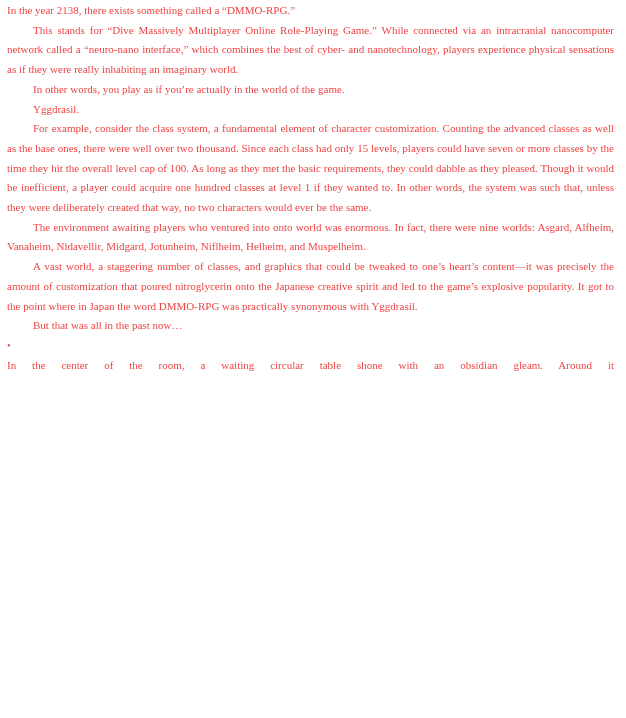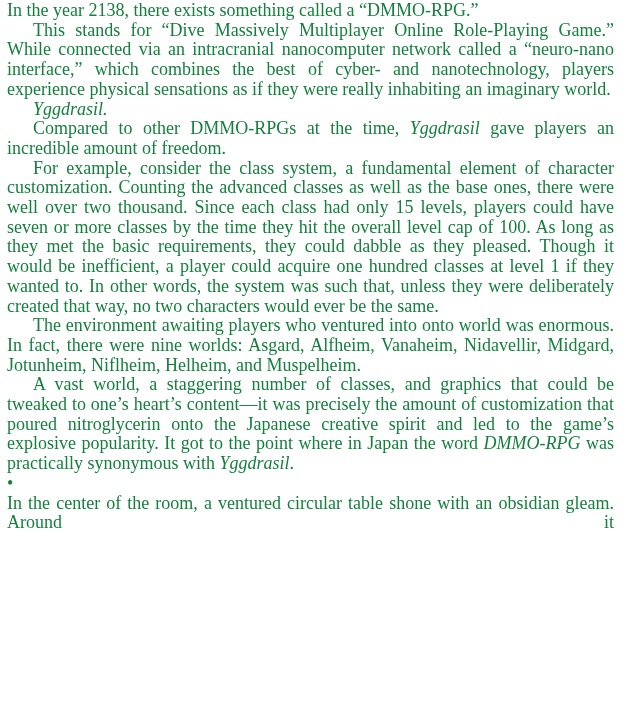--- a/index.html
+++ b/index.html
@@ -11,37 +11,36 @@
     height: 718px;
     background: #ffffff;
     overflow: hidden;
     position: relative;
   }
   .page {
     position: absolute;
     left: 7px;
     top: 1px;
     width: 607px;
-    color: #15803d;
+    color: #ef4444;
     font-family: "Liberation Serif", "DejaVu Serif", serif;
-    font-size: 18px;
+    font-size: 11px;
     line-height: 19.7px;
     -webkit-font-smoothing: antialiased;
   }
   .page p {
     margin: 0;
     padding: 0;
     text-align: justify;
     text-indent: 26px;
   }
   .page p.no-indent {
     text-indent: 0;
   }
   .italic {
-    font-style: italic;
   }
   
   .yggdrasil {
     margin-top: 20px;
     margin-bottom: 24px;
   }
   
   .but-that {
     margin-top: 12px;
   }
@@ -57,20 +56,21 @@
     text-indent: 0;
     text-align-last: justify;
   }
 </style>
 </head>
 <body>
 
 <div class="page">
     <p class="no-indent"><span>In the year 2138, there exists something called a “DMMO-RPG.”</span></p>
     <p><span>This stands for “Dive Massively Multiplayer Online Role-Playing Game.” While connected via an intracranial nanocomputer network called a “neuro-nano interface,” which combines the best of cyber- and nanotechnology, players experience physical sensations as if they were really inhabiting an imaginary world.</span></p>
+    <p><span>In other words, you play as if you’re actually in the world of the game.</span></p>
     <p class="yggdrasil"><span class="italic">Yggdrasil.</span></p>
-    <p><span>Compared to other DMMO-RPGs at the time, </span><span class="italic">Yggdrasil</span><span> gave players an incredible amount of freedom.</span></p>
     <p><span>For example, consider the class system, a fundamental element of character customization. Counting the advanced classes as well as the base ones, there were well over two thousand. Since each class had only 15 levels, players could have seven or more classes by the time they hit the overall level cap of 100. As long as they met the basic requirements, they could dabble as they pleased. Though it would be inefficient, a player could acquire one hundred classes at level 1 if they wanted to. In other words, the system was such that, unless they were deliberately created that way, no two characters would ever be the same.</span></p>
     <p><span>The environment awaiting players who ventured into onto world was enormous. In fact, there were nine worlds: Asgard, Alfheim, Vanaheim, Nidavellir, Midgard, Jotunheim, Niflheim, Helheim, and Muspelheim.</span></p>
     <p><span>A vast world, a staggering number of classes, and graphics that could be tweaked to one’s heart’s content—it was precisely the amount of customization that poured nitroglycerin onto the Japanese creative spirit and led to the game’s explosive popularity. It got to the point where in Japan the word </span><span class="italic">DMMO-RPG</span><span> was practically synonymous with </span><span class="italic">Yggdrasil</span><span>.</span></p>
+    <p class="but-that"><span>But that was all in the past now…</span></p>
     <p class="section-break no-indent"><span>•</span></p>
-    <p class="opening no-indent"><span>In the center of the room, a ventured circular table shone with an obsidian gleam. Around it</span></p>
+    <p class="opening no-indent"><span>In the center of the room, a waiting circular table shone with an obsidian gleam. Around it</span></p>
   </div>
 
 </body></html>

